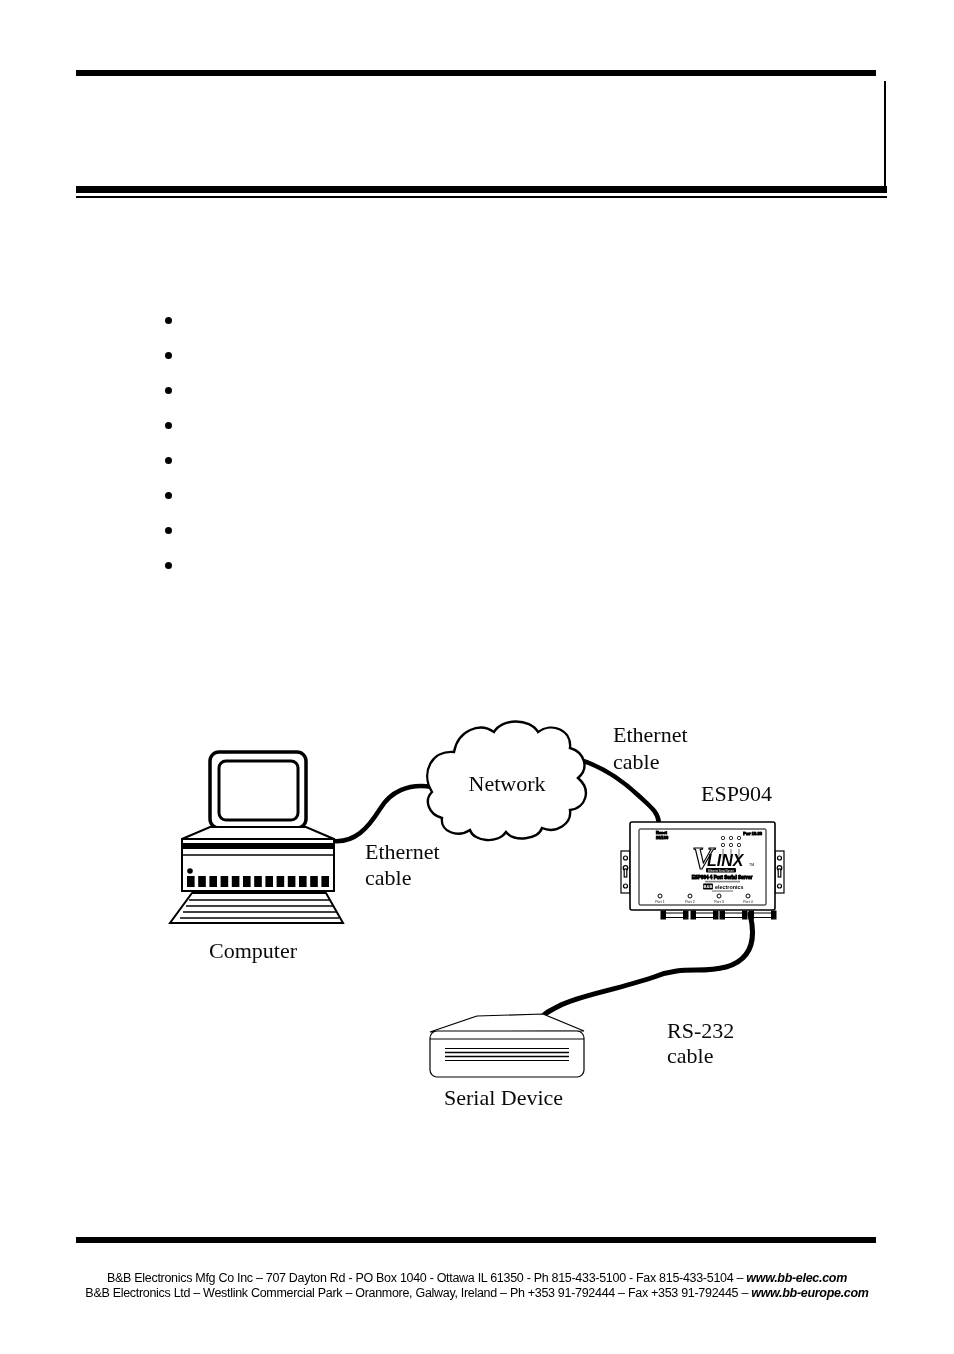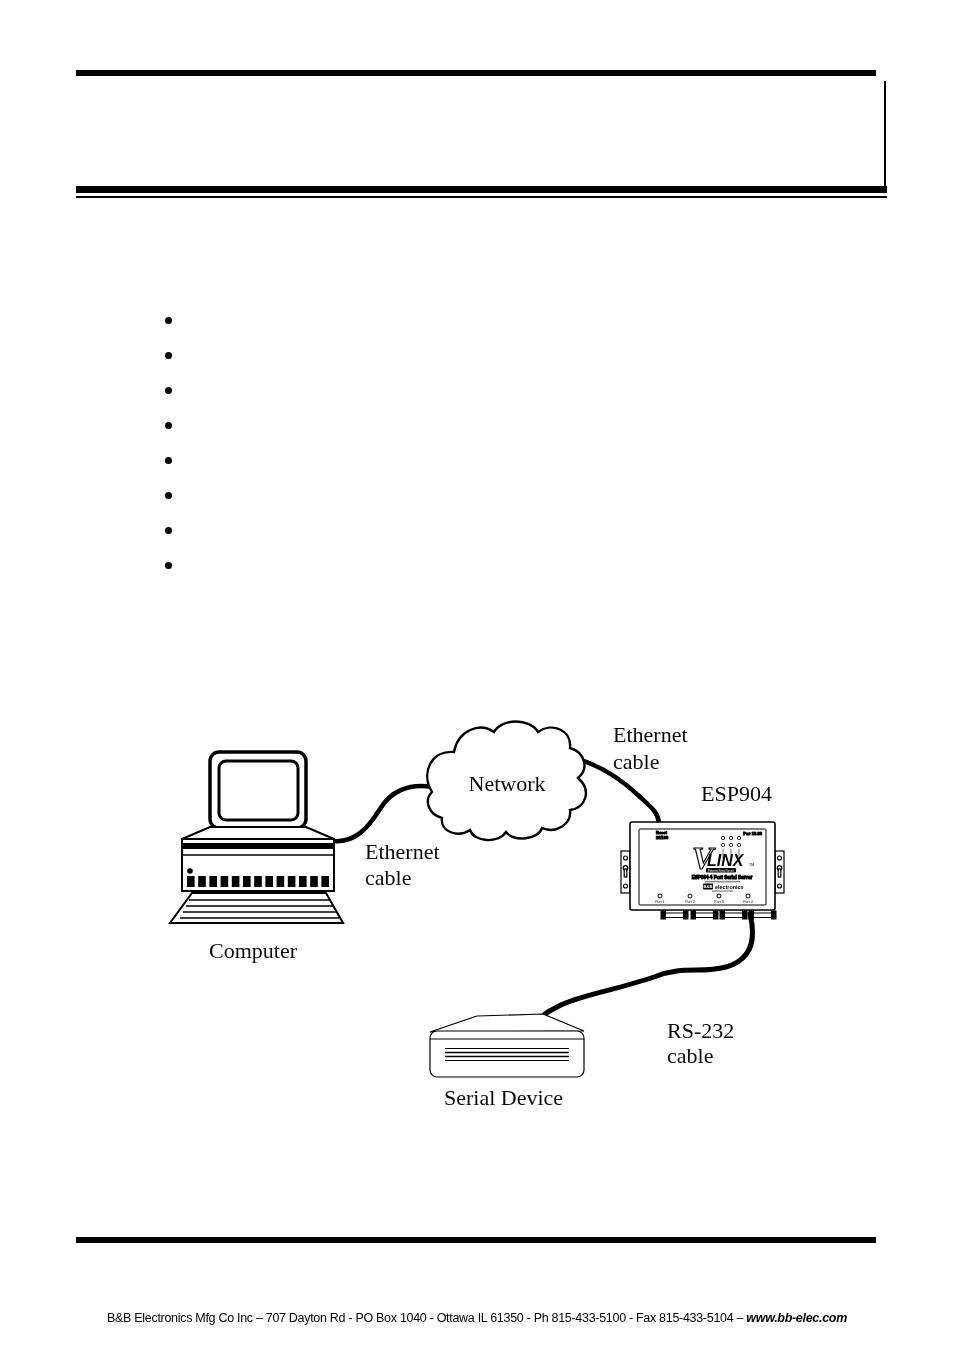--- a/index.html
+++ b/index.html
@@ -25,21 +25,21 @@
 
   
   .diagram{position:absolute;left:0;top:0;width:954px;height:1354px;}
   .diagram text.lbl{font-family:"Liberation Serif", serif;font-size:22px;fill:#0a0a0a;}
   .diagram text.micro{font-family:"Liberation Sans", sans-serif;fill:#111;}
 
   
   .footer-text{
     position:absolute;left:0;top:1271px;width:954px;text-align:center;
     font-family:"Liberation Sans", sans-serif;font-size:12.5px;line-height:14.5px;
-    letter-spacing:-0.3px;color:#000;margin-top:40px;
+    letter-spacing:-0.3px;color:#000;
   }
   .footer-line{white-space:nowrap;}
   .footer-url{font-weight:bold;font-style:italic;}
 </style>
 </head>
 <body>
 
 <div class="page">
 
   <div class="rule rule-top"></div>
@@ -236,15 +236,16 @@
     <text class="lbl" x="365" y="885">cable</text>
     <text class="lbl" x="209" y="958">Computer</text>
     <text class="lbl" x="667" y="1038">RS-232</text>
     <text class="lbl" x="667" y="1063">cable</text>
     <text class="lbl" x="444" y="1105">Serial Device</text>
   </svg>
 
   <div class="rule rule-footer"></div>
   <div class="footer-text">
     <div class="footer-line"><span>B&amp;B Electronics Mfg Co Inc – 707 Dayton Rd - PO Box 1040 - Ottawa IL 61350 - Ph 815-433-5100 - Fax 815-433-5104 – </span><span class="footer-url">www.bb-elec.com</span></div>
+    <div class="footer-line"><span>B&amp;B Electronics Ltd – Westlink Commercial Park – Oranmore, Galway, Ireland – Ph +353 91-792444 – Fax +353 91-792445 – </span><span class="footer-url">www.bb-europe.com</span></div>
   </div>
 
 </div>
 
 </body></html>

